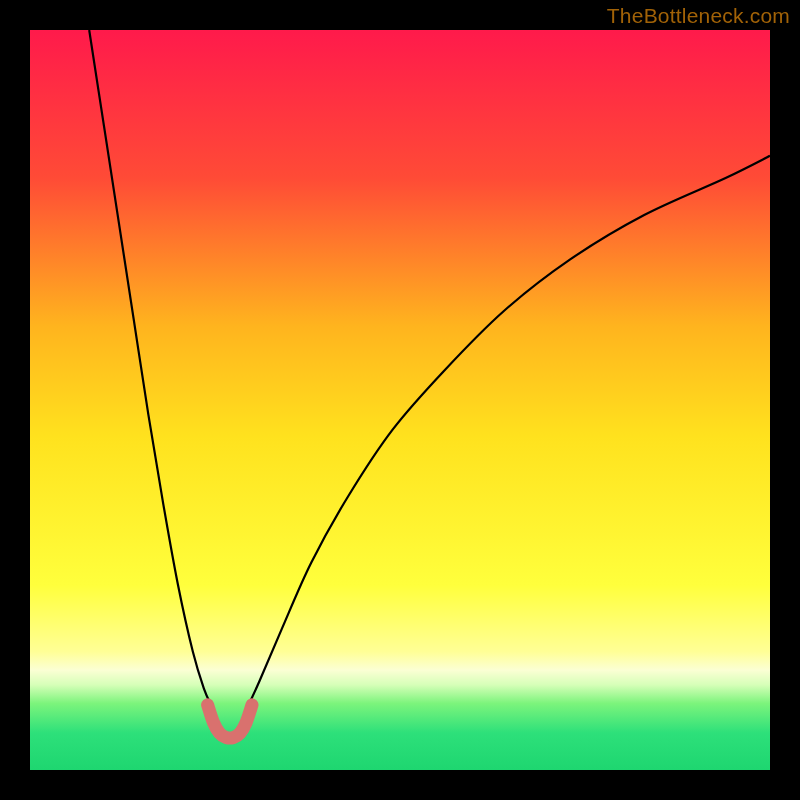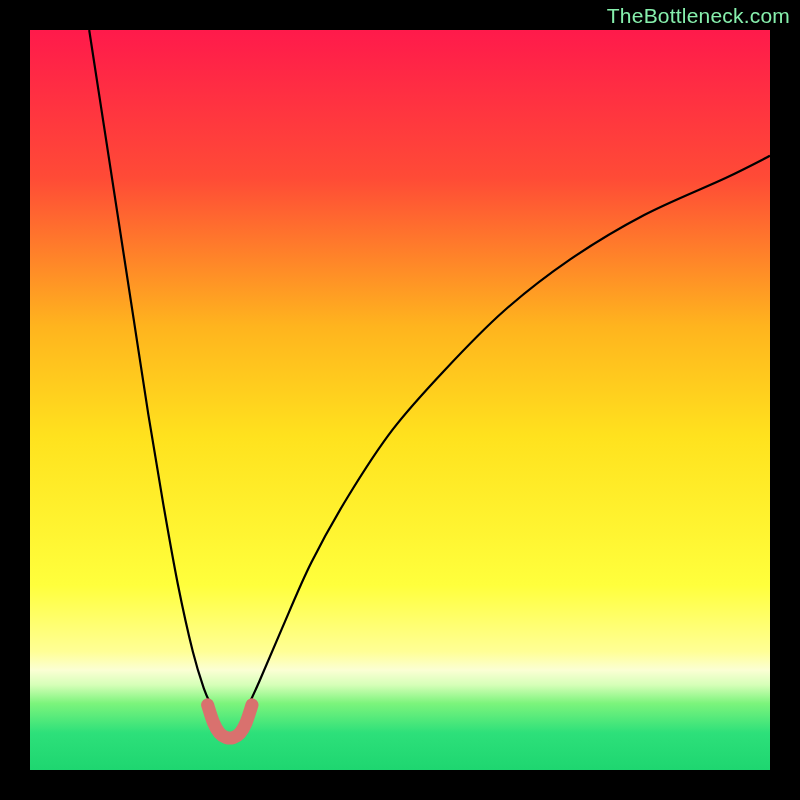--- a/index.html
+++ b/index.html
@@ -23,21 +23,21 @@
     position: absolute;
     left: 0;
     top: 0;
     width: 740px;
     height: 740px;
   }
   .watermark {
     position: absolute;
     top: 4px;
     right: 10px;
-    color: #86efac;
+    color: #a16207;
     font-size: 21px;
     letter-spacing: 0.2px;
     font-weight: 500;
   }
   svg {
     display: block;
   }
 </style>
 </head>
 <body>

